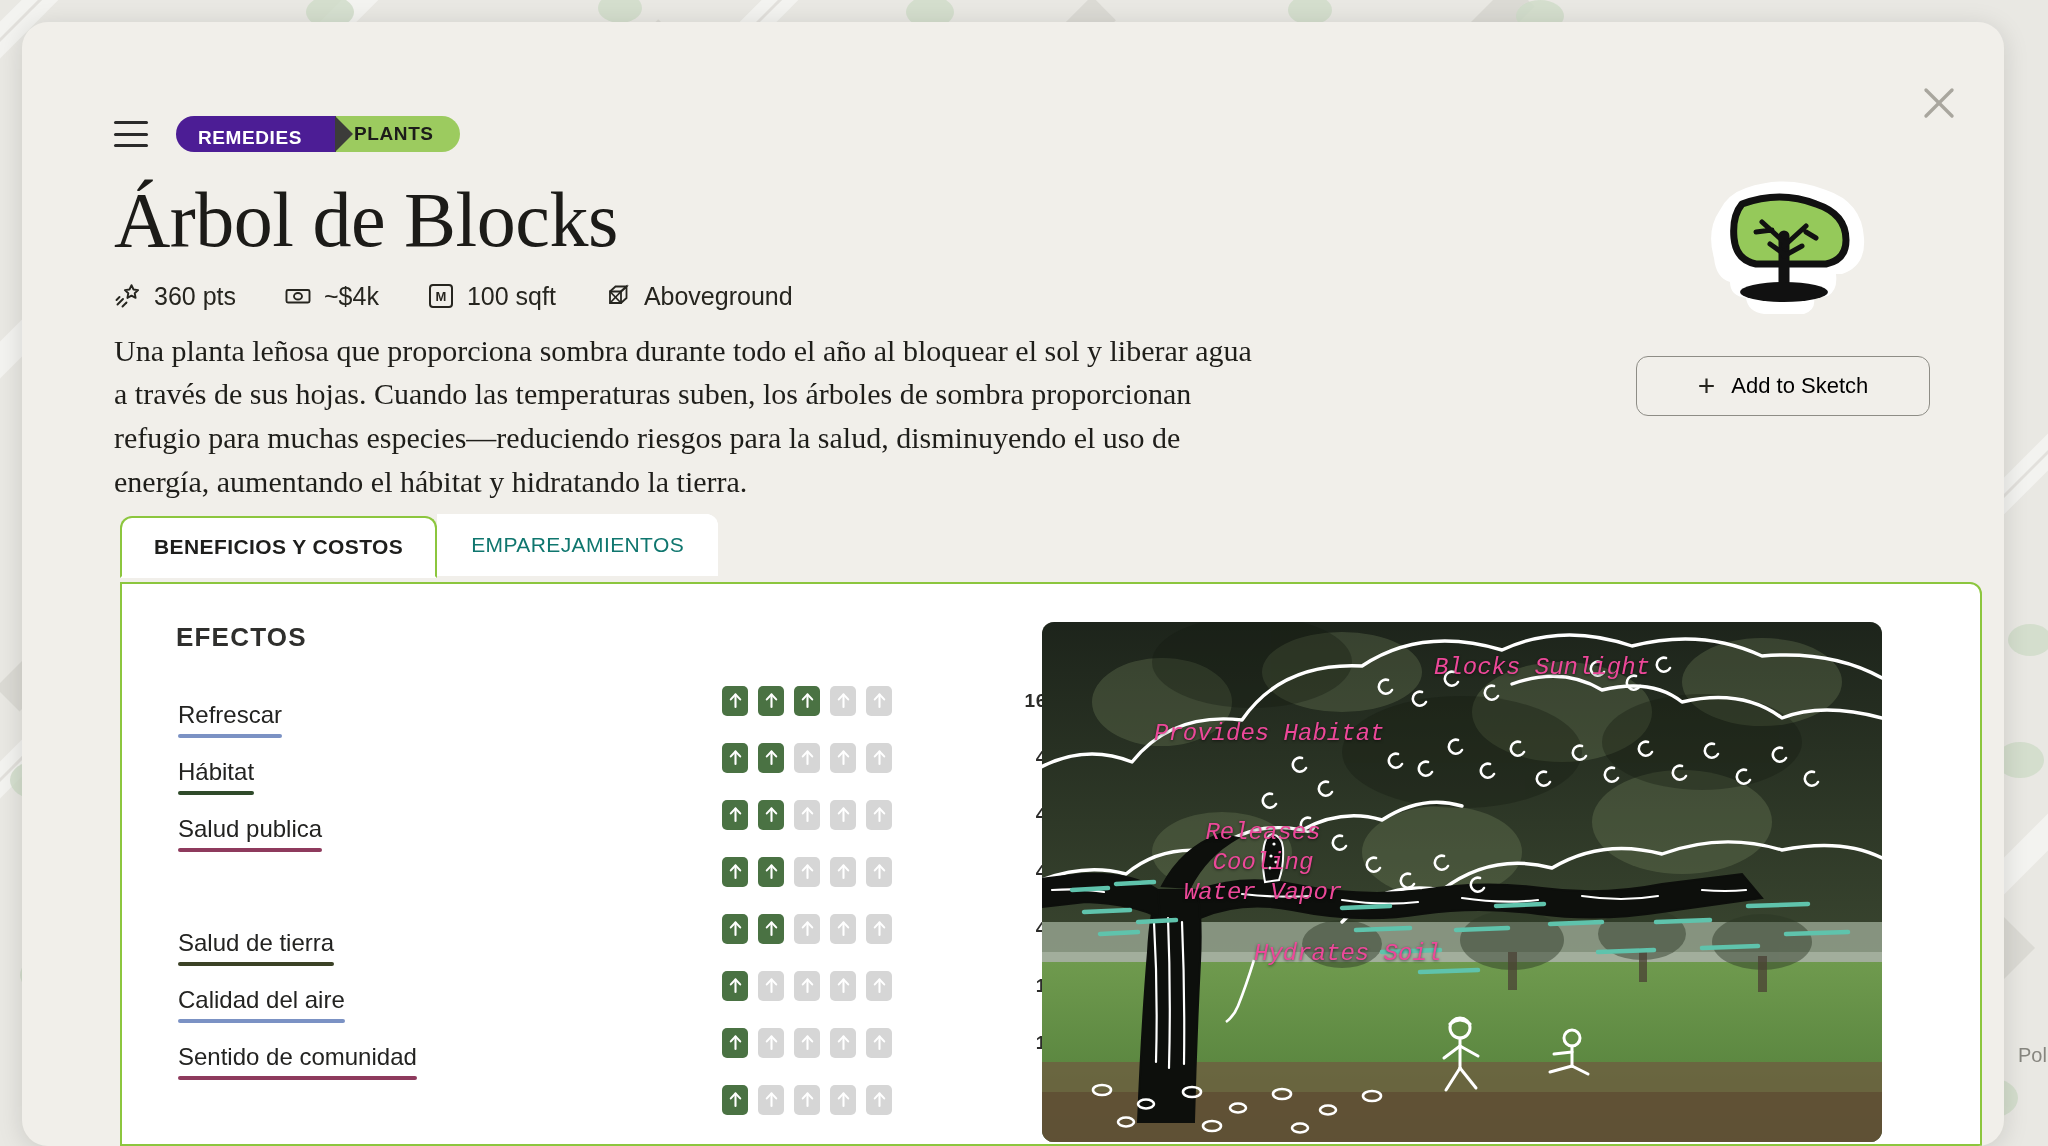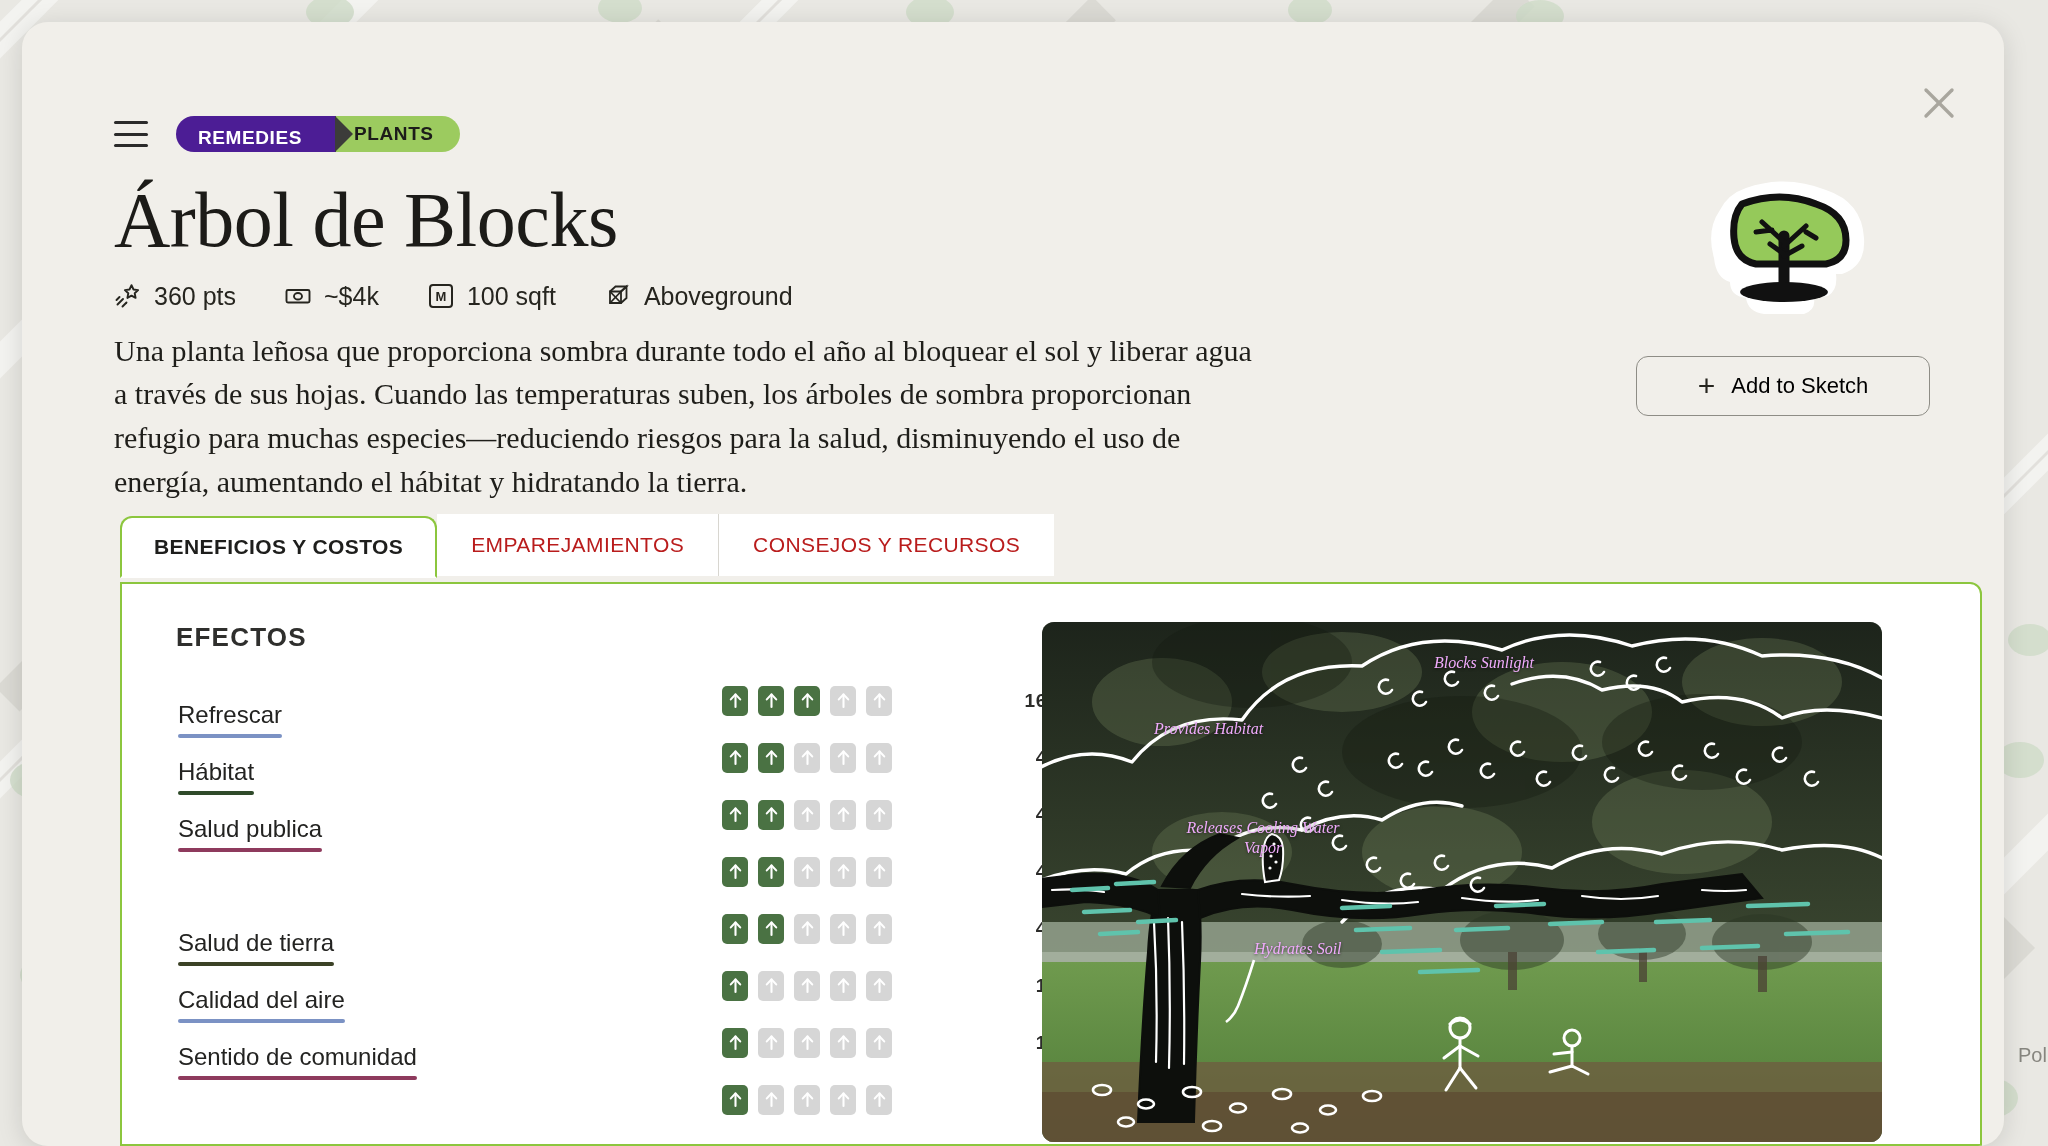--- a/index.html
+++ b/index.html
@@ -128,21 +128,21 @@
   #add-sketch-btn .plus { font-size: 30px; color: #26251f; line-height: 1; font-weight: 300; }
   #add-sketch-btn .lbl { font-size: 22px; color: #000000; font-family: "Liberation Sans", sans-serif; }
 
   
   #tabs { position: absolute; left: 98px; top: 492px; display: flex; align-items: flex-end; z-index: 5; }
   .tab {
     height: 62px;
     padding: 6px 34px;
     display: flex; align-items: center;
     font-size: 21px; letter-spacing: 0.4px;
-    color: #b91c1c;
+    color: #0f766e;
     background: #ffffff;
     cursor: pointer;
     border-right: 1px solid #d8d6d0;
     position: relative;
   }
   .tab:last-child { border-right: none; border-radius: 0 12px 0 0; }
   .tab.active {
     font-weight: bold;
     color: #1e1e1c;
     border: 2.5px solid #8cc63e;
@@ -203,24 +203,24 @@
     top: 38px;
     width: 840px;
     height: 520px;
     border-radius: 12px;
     overflow: hidden;
     background: #2a2e26;
   }
   #illustration svg { display: block; }
   .annot {
     position: absolute;
-    font-family: Liberation Serif, serif;
+    font-family: Liberation Mono, monospace;
     font-style: italic;
-    font-size: 16px;
-    color: #f0abfc;
+    font-size: 24px;
+    color: #ec4899;
     text-shadow: 0 1px 3px rgba(0,0,0,0.55);
     white-space: nowrap;
   }
   .annot.two-line { text-align: center; line-height: 1.25; white-space: normal; width: 170px; }
 </style>
 </head>
 <body>
 
 <div id="map-bg">
   <svg class="map-svg" viewBox="0 0 2048 1146">
@@ -382,23 +382,20 @@
     </div>
   </div>
 
   <div id="tabs">
     <div class="tab active">
       <span>BENEFICIOS Y COSTOS</span>
     </div>
     <div class="tabs-rest">
       <div class="tab">
         <span>EMPAREJAMIENTOS</span>
-      </div>
-      <div class="tab">
-        <span>CONSEJOS Y RECURSOS</span>
       </div>
     </div>
   </div>
 
   <div id="content-panel">
 
     <div class="effects-title">EFECTOS</div>
 
     <div id="effects-list">
         <div class="effect-row">

